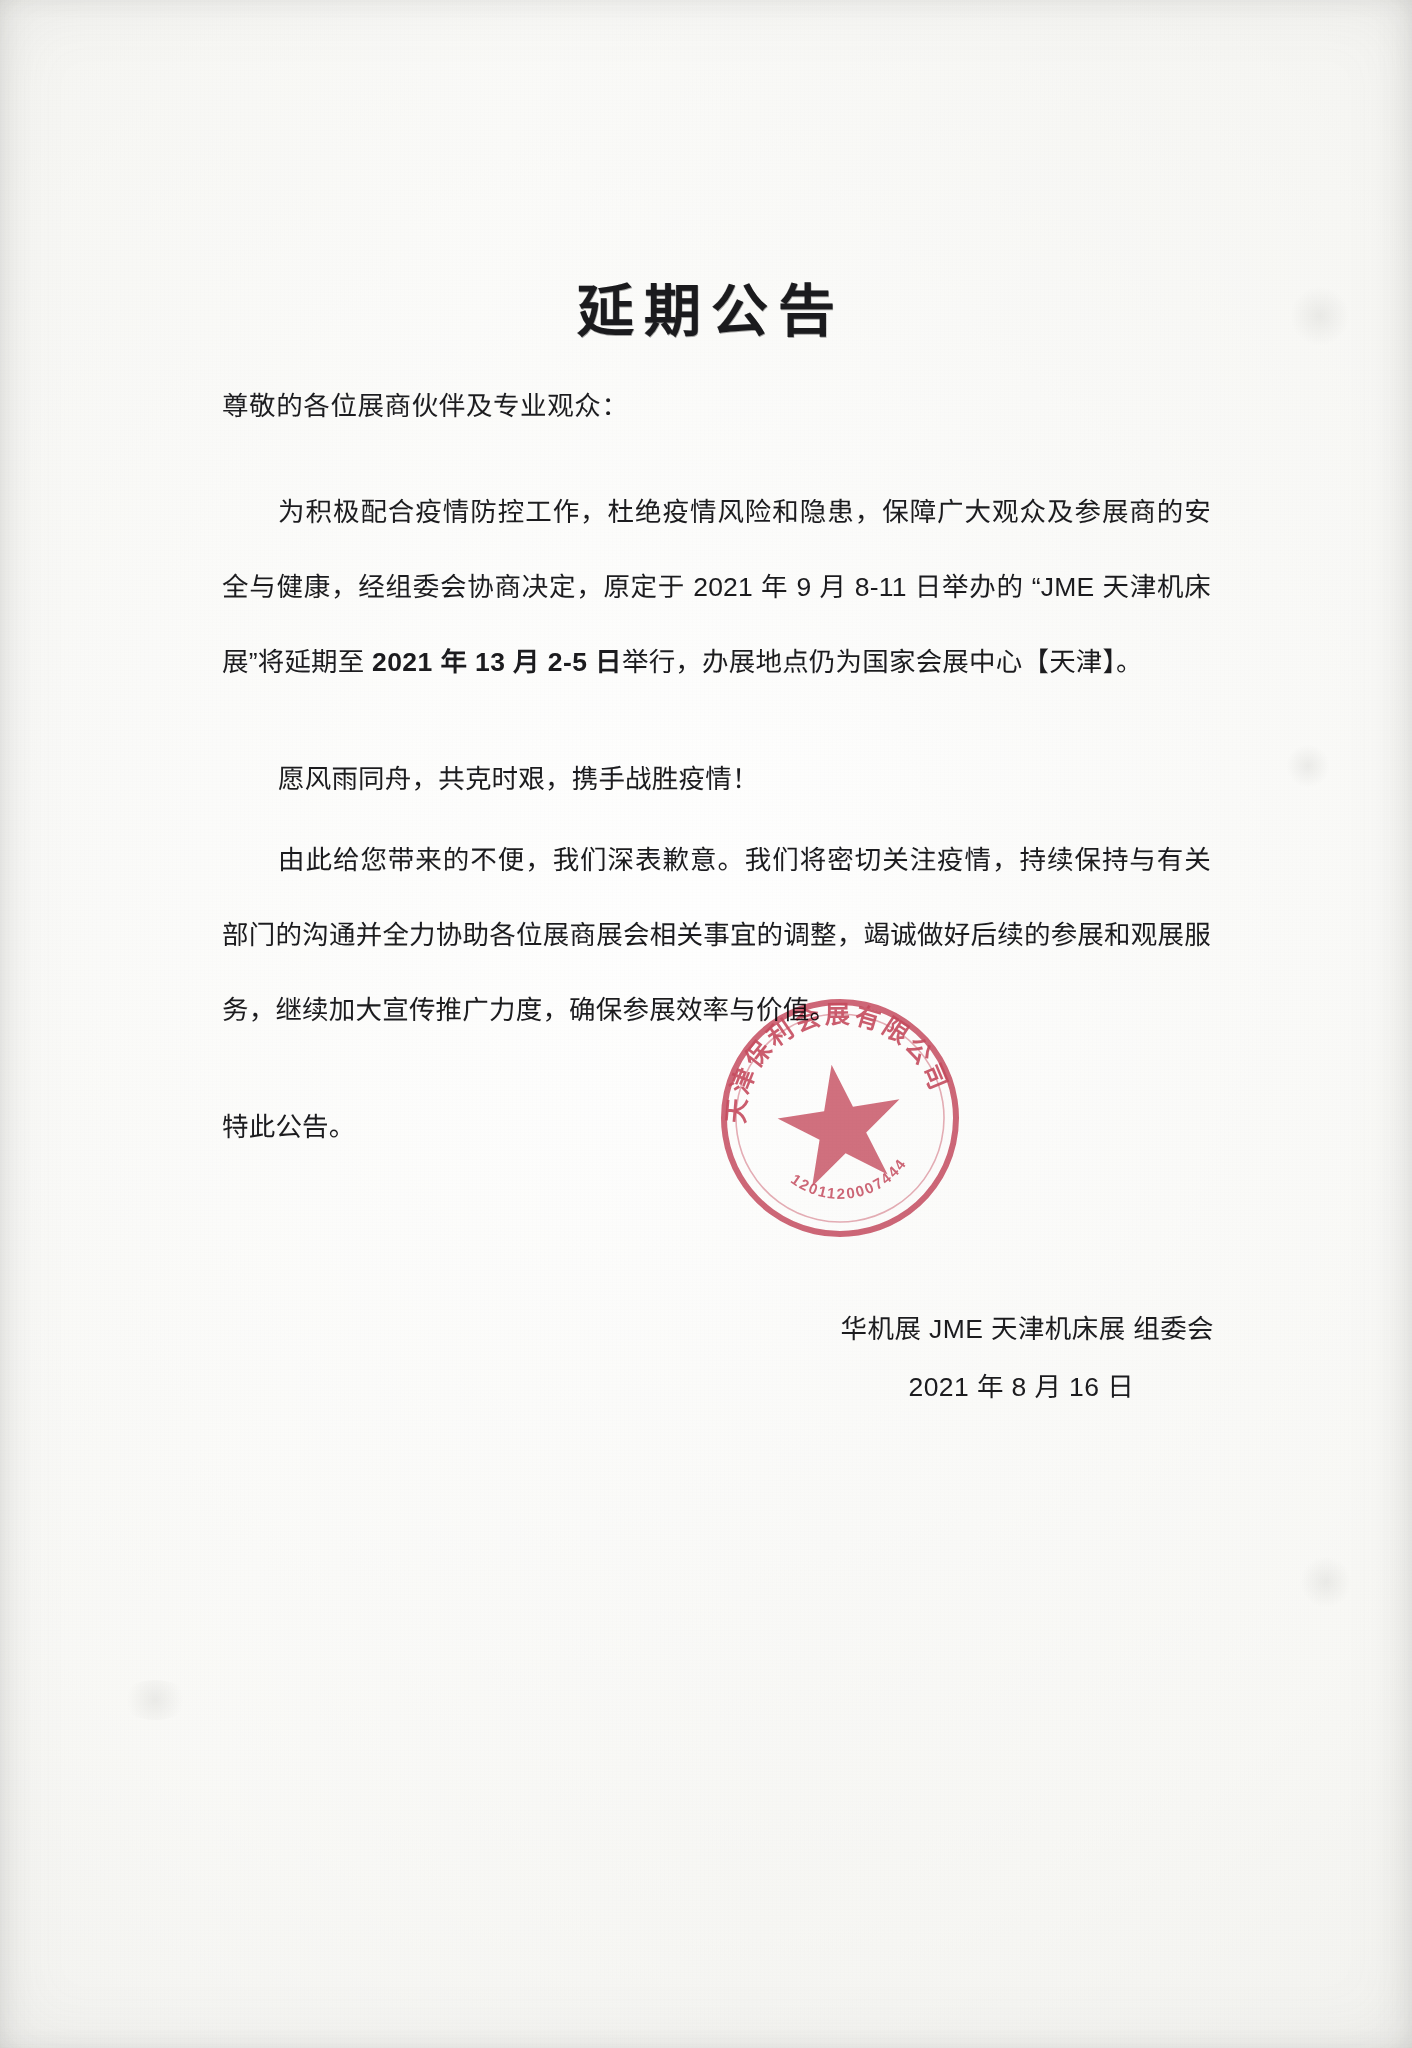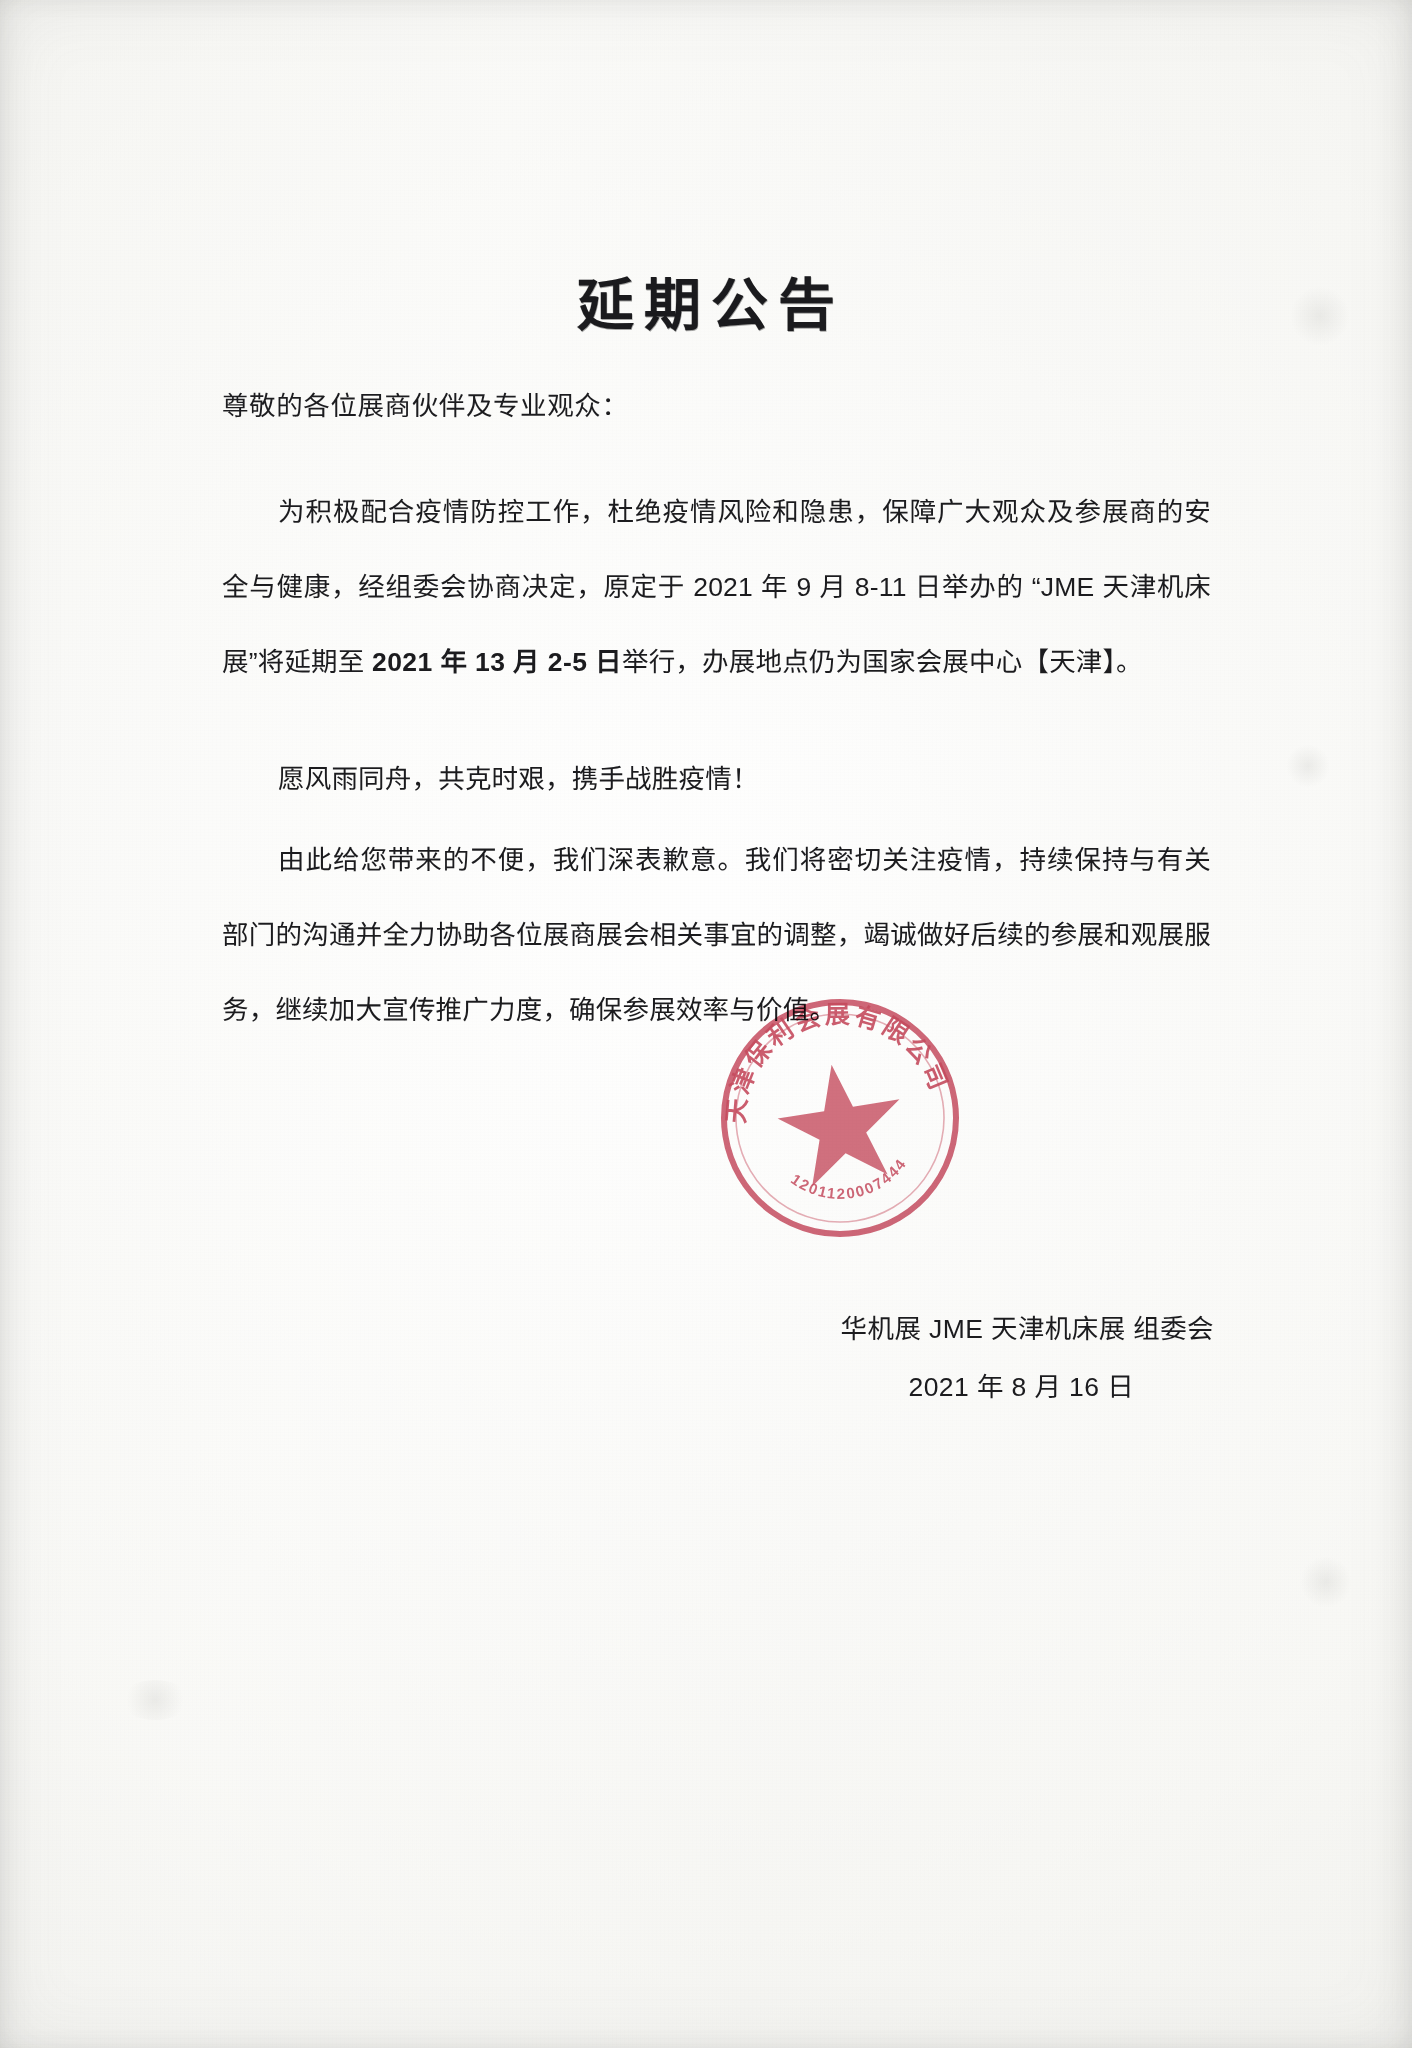--- a/index.html
+++ b/index.html
@@ -40,21 +40,21 @@
     pointer-events: none;
     z-index: 5;
     box-shadow:
       inset 0 0 70px rgba(120,120,115,0.10),
       inset 14px 0 40px -28px rgba(90,90,85,0.35),
       inset -16px 0 44px -28px rgba(90,90,85,0.30);
   }
 
   .doc-title {
     position: absolute;
-    top: 221px;
+    top: 227px;
     left: 0;
     width: 100%;
     text-align: center;
     font-size: 57px;
     font-weight: 700;
     letter-spacing: 10px;
     text-indent: 10px;
     color: #1b1b1e;
     text-shadow: 0.6px 0.6px 0 rgba(60,60,60,0.45), -0.4px 0 0 rgba(40,40,40,0.25);
     z-index: 3;
@@ -143,20 +143,21 @@
   <div class="body-block">
 
     <div class="greeting">尊敬的各位展商伙伴及专业观众：</div>
 
     <p class="para"><span>为积极配合疫情防控工作，杜绝疫情风险和隐患，保障广大观众及参展商的安全与健康，经组委会协商决定，原定于 2021 年 9 月 8-11 日举办的 “JME 天津机床展”将延期至 </span><b class="emph">2021 年 13 月 2-5 日</b><span>举行，办展地点仍为国家会展中心【天津】。</span></p>
 
     <p class="para tight">愿风雨同舟，共克时艰，携手战胜疫情！</p>
 
     <p class="para">由此给您带来的不便，我们深表歉意。我们将密切关注疫情，持续保持与有关部门的沟通并全力协助各位展商展会相关事宜的调整，竭诚做好后续的参展和观展服务，继续加大宣传推广力度，确保参展效率与价值。</p>
 
+    <p class="para noindent">特此公告。</p>
   </div>
 
   <div class="seal">
     <svg viewBox="0 0 256 256" xmlns="http://www.w3.org/2000/svg">
       <defs>
         <path id="sealArcTop" d="M 33 128 A 95 95 0 1 1 223 128" fill="none"></path>
         <path id="sealArcBottom" d="M 47 128 A 81 81 0 0 0 209 128" fill="none"></path>
       </defs>
       <circle cx="128" cy="128" r="116" fill="none" stroke="#c0344a" stroke-width="6" opacity="0.85"></circle>
       <circle cx="128" cy="128" r="104" fill="none" stroke="#c0344a" stroke-width="1.6" opacity="0.45"></circle>

